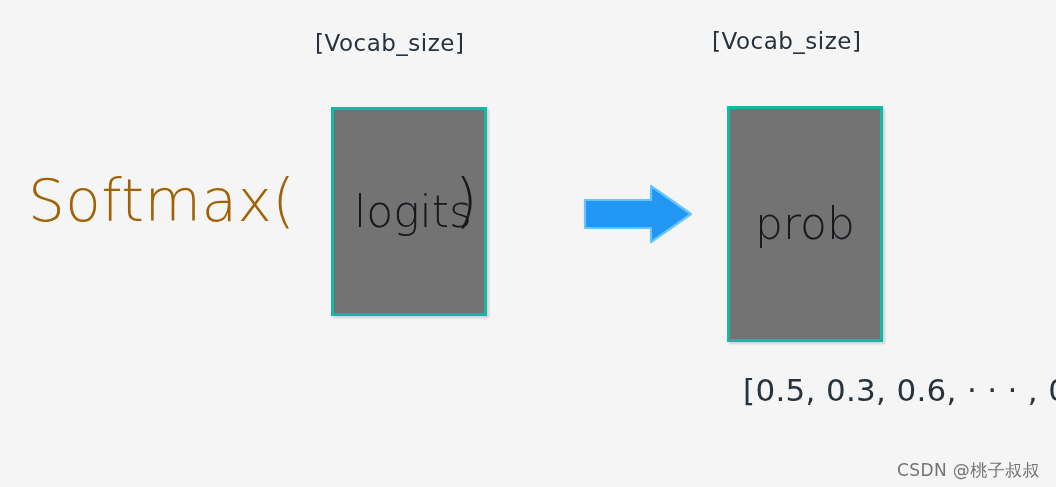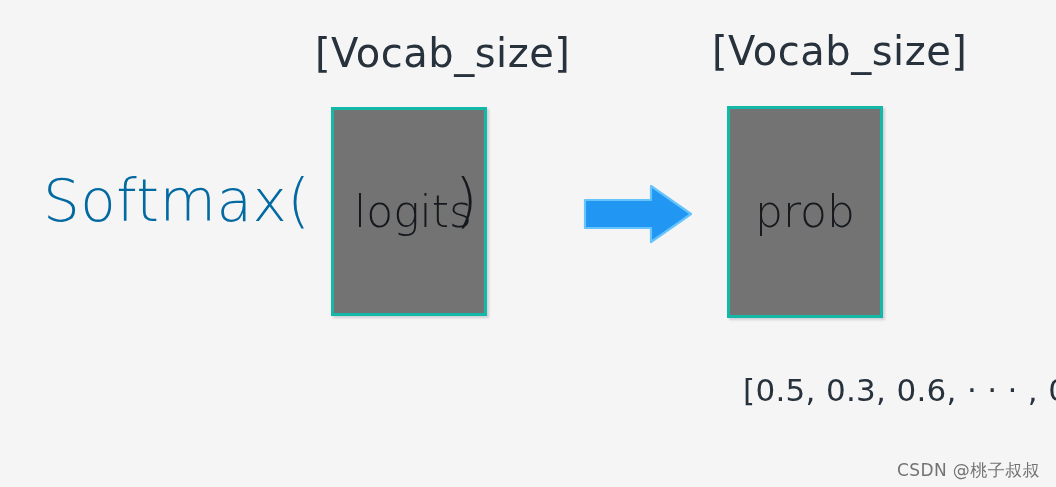--- a/index.html
+++ b/index.html
@@ -14,41 +14,40 @@
     background: #f5f5f6;
     overflow: hidden;
     font-family: "DejaVu Sans", "Liberation Sans", sans-serif;
     color: #1d2b36;
   }
 
   
   .vocab-label {
     position: absolute;
     font-family: "DejaVu Sans", "Liberation Sans", sans-serif;
-    font-size: 40px;
+    font-size: 23px;
     font-weight: 400;
     letter-spacing: 0.5px;
     color: #27323c;
     white-space: nowrap;
   }
   #vocab-label-logits { left: 315px; top: 30px; }
   #vocab-label-prob   { left: 712px; top: 28px; }
 
   
   #softmax-text {
     position: absolute;
     left: 28px;
     top: 172px;
     font-size: 58px;
     font-weight: 300;
     letter-spacing: 0.5px;
-    color: #0369a1;
+    color: #a16207;
     white-space: nowrap;
     line-height: 1;
-    margin-left: 15px;
   }
 
   
   #closing-paren {
     position: absolute;
     left: 455px;
     top: 172px;
     font-size: 58px;
     font-weight: 300;
     color: #15181c;
@@ -58,21 +57,21 @@
 
   
   .tensor-box {
     position: absolute;
     background: #737373;
     border: 3px solid #14b8a6;
     box-sizing: border-box;
     box-shadow: 2px 2px 2px rgba(120,120,140,0.28);
   }
   #logits-box { left: 331px; top: 107px; width: 156px; height: 209px; }
-  #prob-box   { left: 727px; top: 106px; width: 156px; height: 212px; }
+  #prob-box   { left: 727px; top: 106px; width: 156px; height: 236px; }
 
   .tensor-box-label {
     position: absolute;
     left: 0;
     right: 0;
     top: 50%;
     transform: translateY(-50%);
     text-align: center;
     font-size: 44px;
     font-weight: 300;

